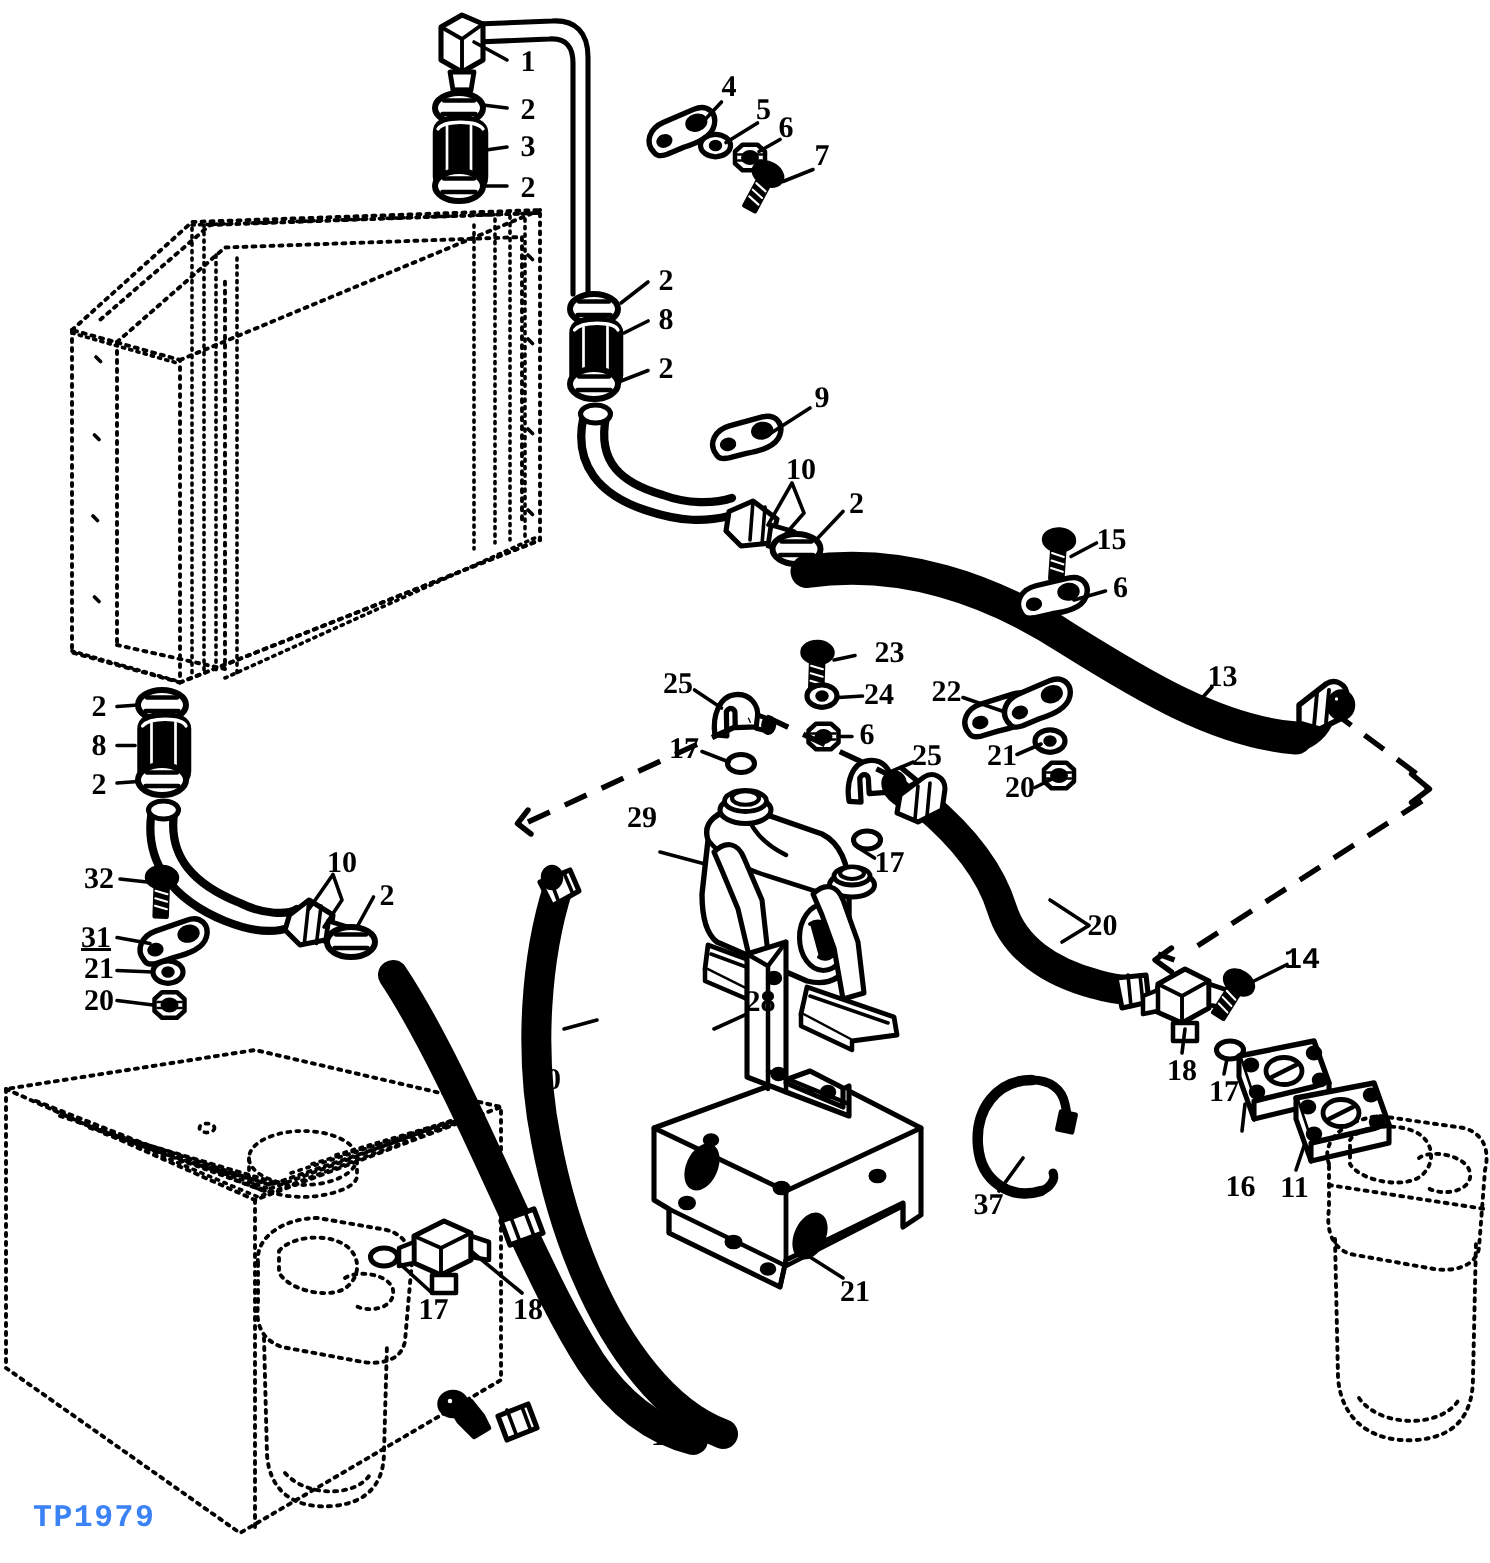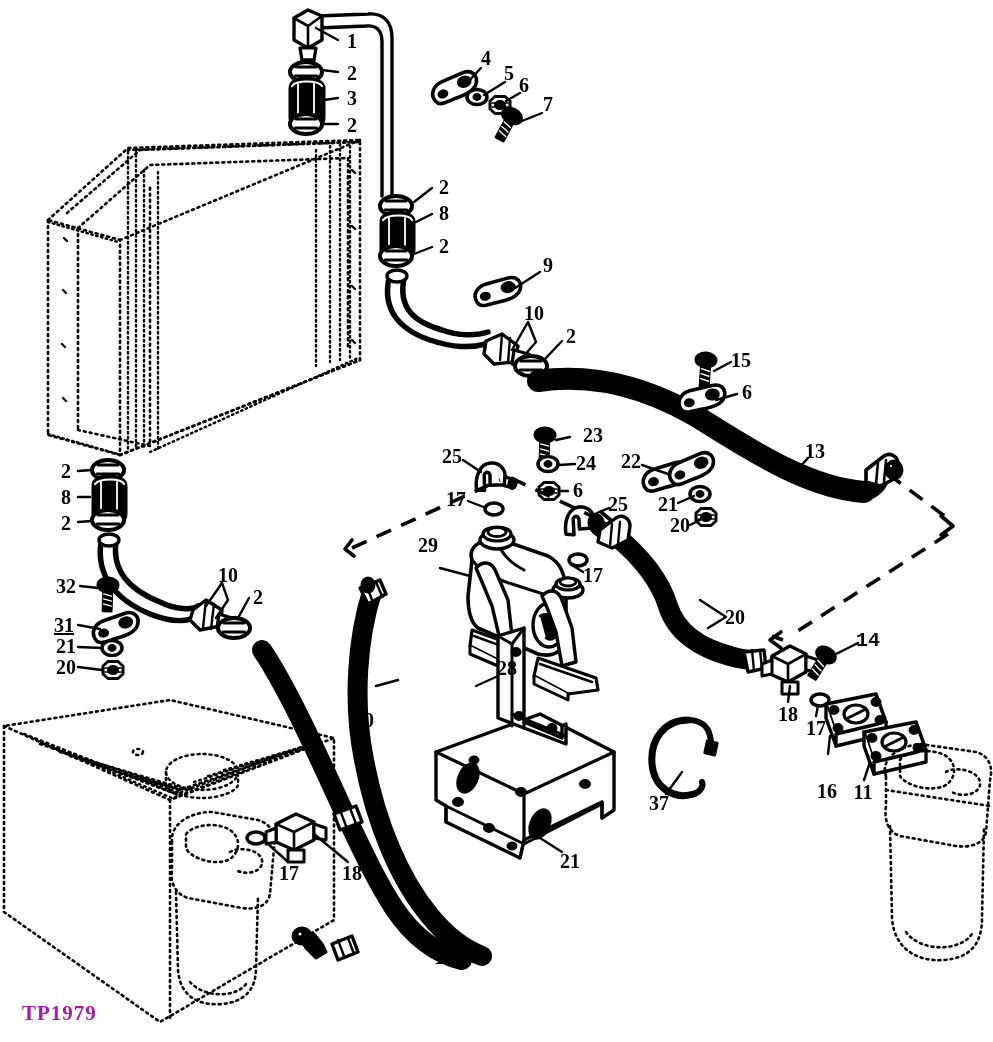--- a/index.html
+++ b/index.html
@@ -1,22 +1,22 @@
 <!DOCTYPE html>
 <html><head>
 <meta charset="utf-8">
 <style>
   html,body{margin:0;padding:0;background:#ffffff;}
   body{width:993px;height:1042px;font-family:"Liberation Sans",sans-serif;overflow:hidden;}
   #stage{position:relative;width:993px;height:1042px;background:#fff;}
   #art{position:absolute;left:0;top:0;width:993px;height:1042px;}
   .fig-id{
     position:absolute;left:22px;top:1001px;
-    font-family:Liberation Serif, serif;
-    font-size:21px;font-weight:bold;letter-spacing:1px;color:#a21caf;
+    font-family:Liberation Mono, monospace;
+    font-size:21px;font-weight:bold;letter-spacing:1px;color:#3b82f6;
     white-space:nowrap;
   }
   .callout{
     position:absolute;
     font-family:"Liberation Serif",serif;
     font-size:20px;font-weight:bold;color:#000;
     line-height:1;white-space:nowrap;
     transform:translate(-50%,-50%);
   }
 </style>

